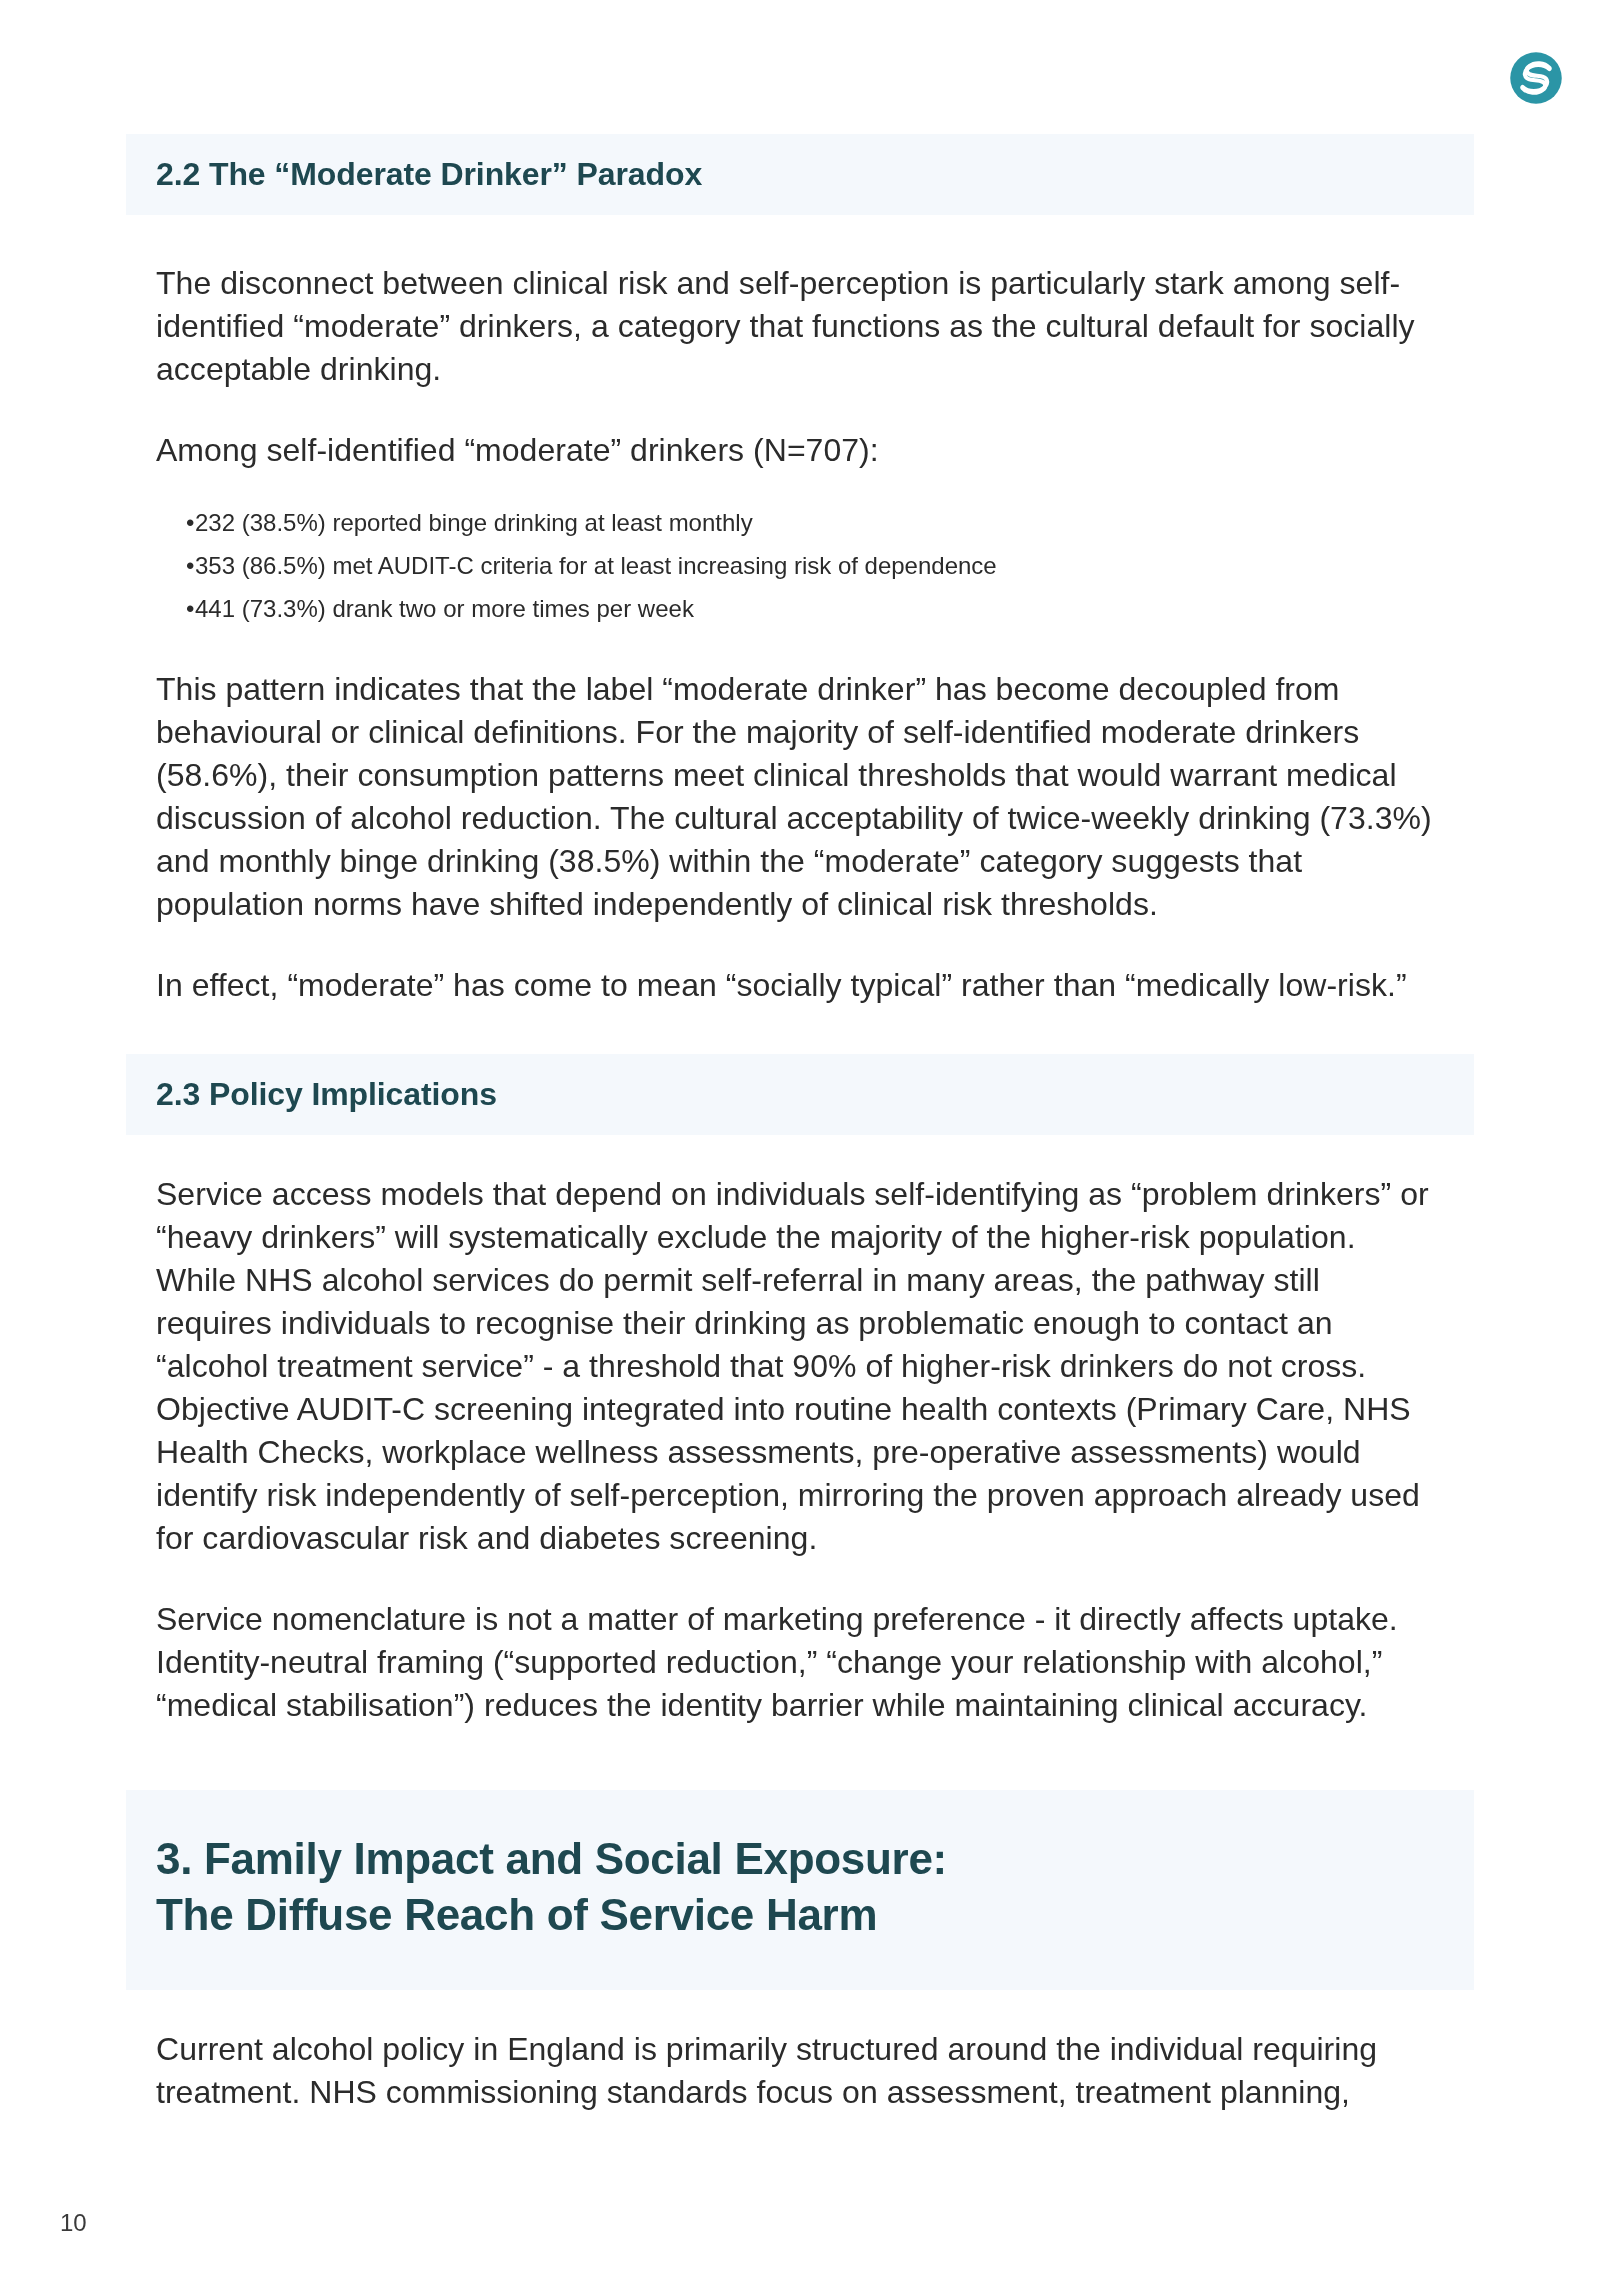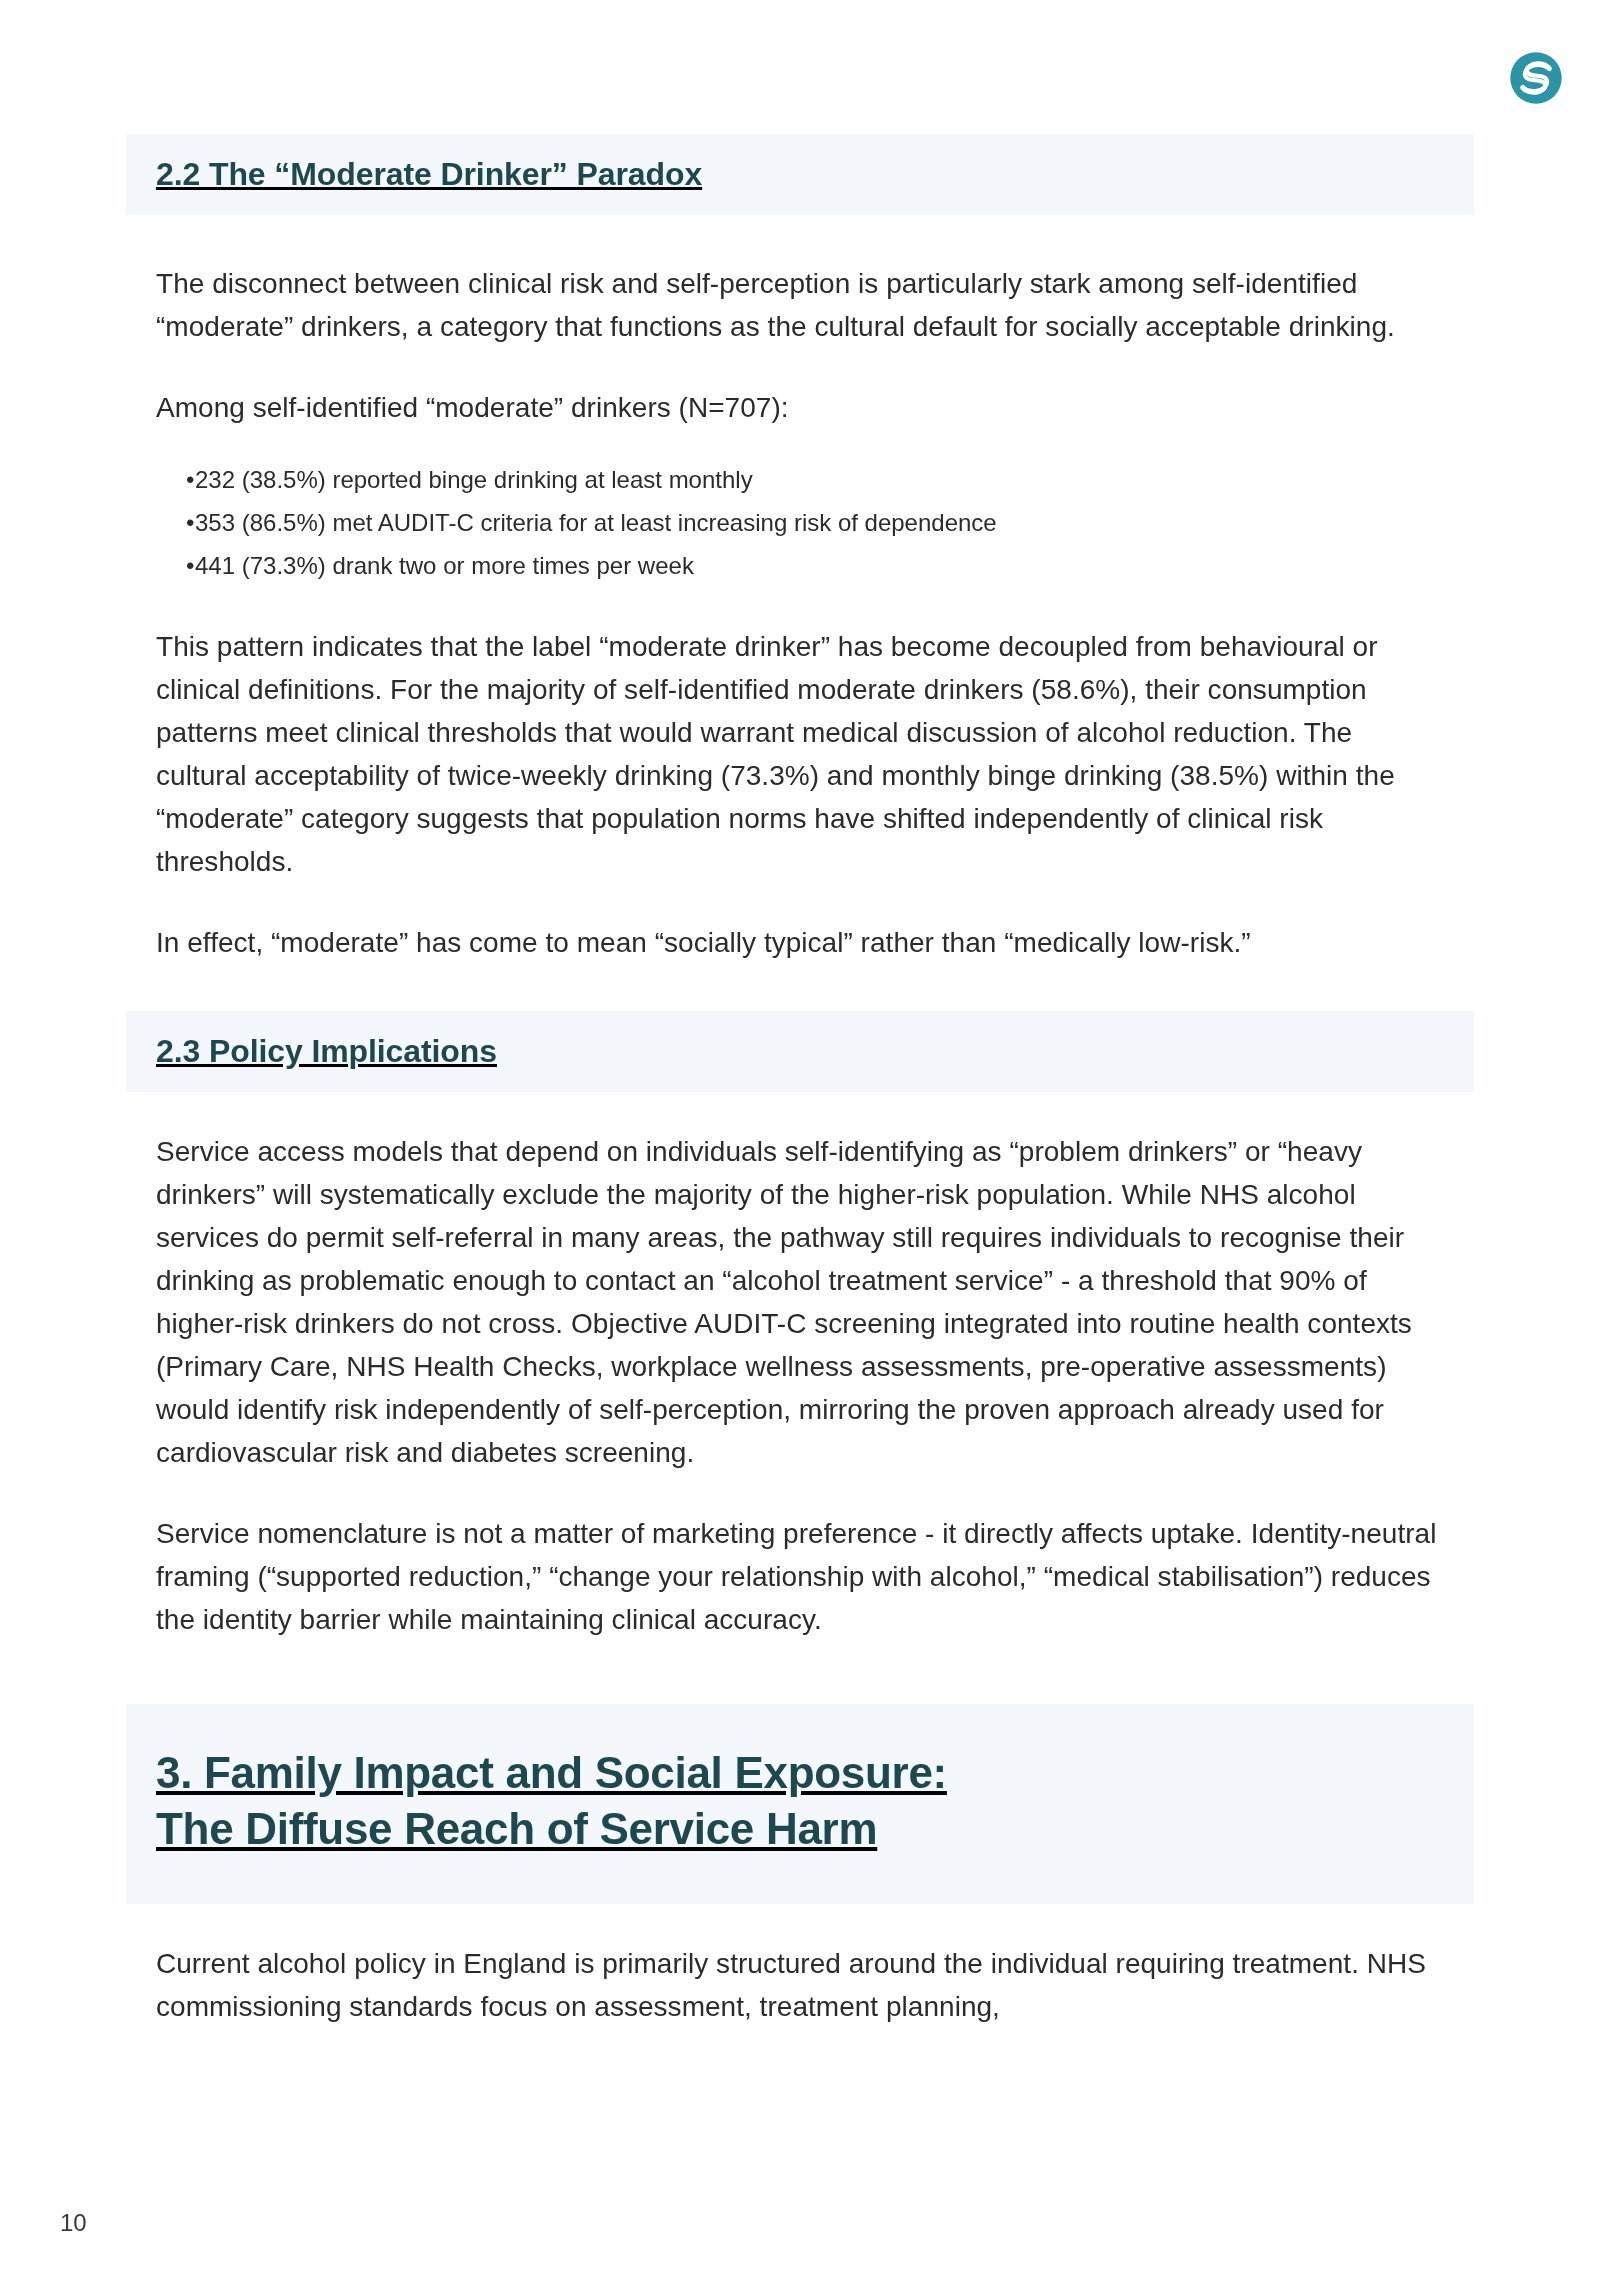--- a/index.html
+++ b/index.html
@@ -33,21 +33,20 @@
     left: 126px;
     top: 134px;
     width: 1348px;
   }
 
   
   .band {
     background: #f4f8fc;
     box-sizing: border-box;
     width: 1348px;
-    text-decoration: underline;
   }
   .band.sub {
     padding: 21.6px 26px 21.6px 30px;
   }
   .band.major {
     padding: 41px 26px 46px 30px;
   }
   h2.sub-title {
     margin: 0;
     font-size: 32px;
@@ -64,21 +63,21 @@
     color: #1e4850;
     letter-spacing: -0.3px;
   }
 
   
   .body-block {
     padding: 0 33px 0 30px;
   }
   p.para {
     margin: 0;
-    font-size: 28px;
+    font-size: 32px;
     line-height: 43px;
     color: #2b2b2b;
     letter-spacing: 0.03px;
   }
   .gap-sm { height: 29px; }
   .gap-md { height: 38px; }
   .gap-lg { height: 47px; }
   .gap-xl { height: 63px; }
 
   ul.bullets {

